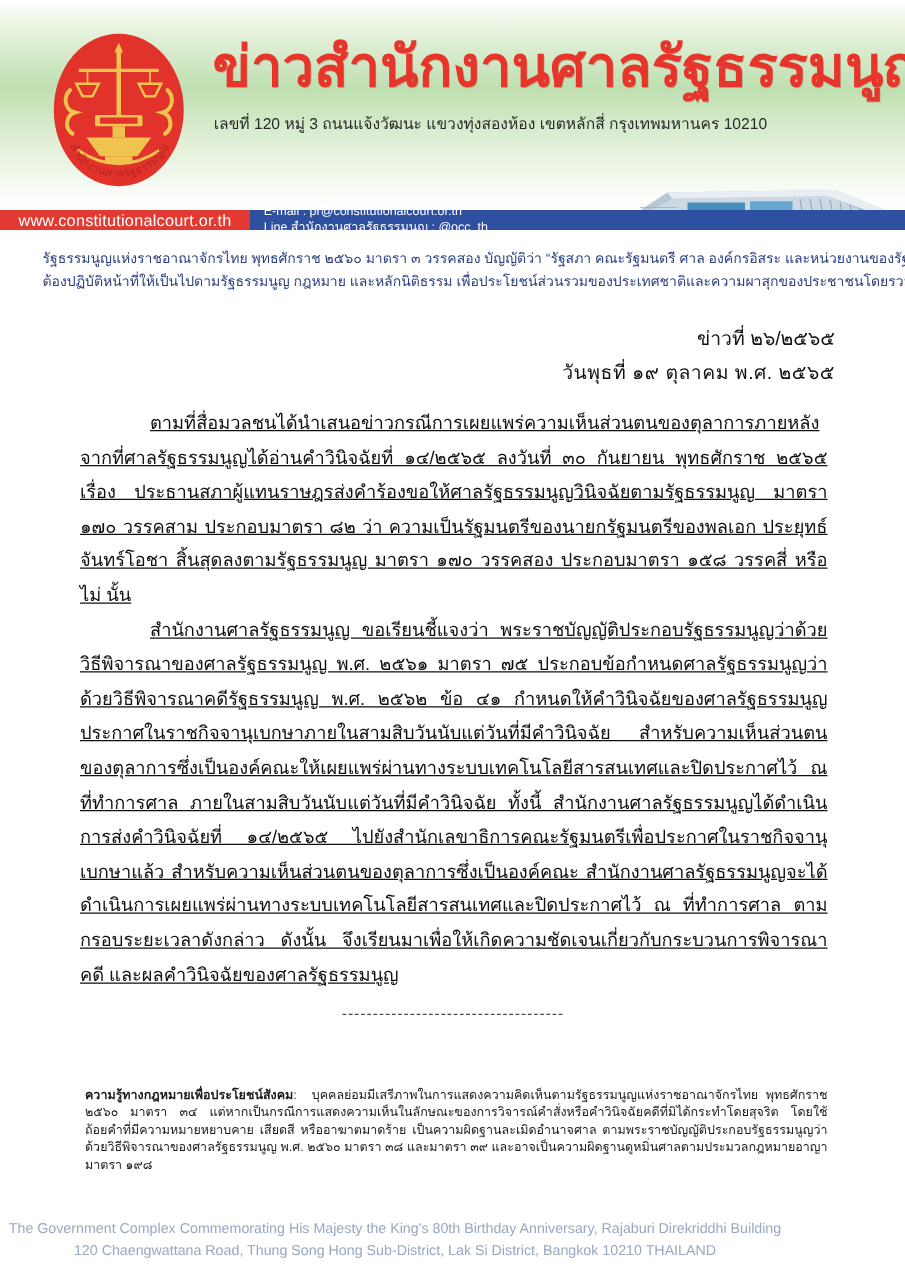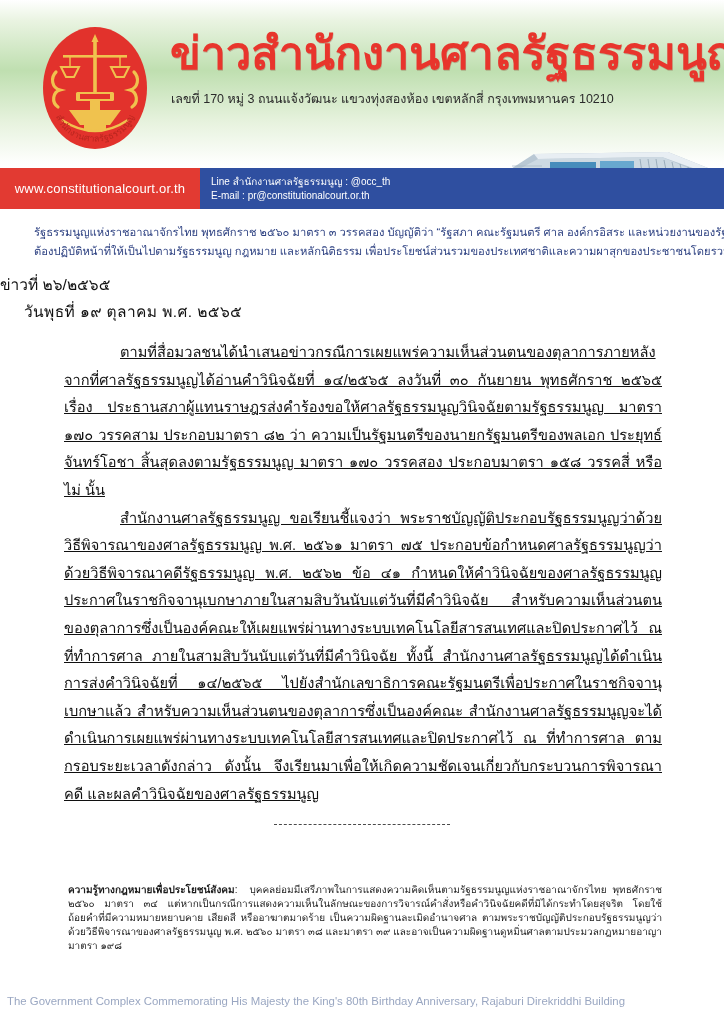--- a/index.html
+++ b/index.html
@@ -63,21 +63,21 @@
     right: 0px;
     top: 142px;
     width: 252px;
     height: 52px;
   }
 
   
   .contactbar {
     position: relative;
     width: 724px;
-    height: 41px;
+    height: 16px;
     display: flex;
     align-items: stretch;
   }
   .contactbar .cb-red {
     width: 200px;
     background: #e23a32;
     color: #ffffff;
     display: flex;
     align-items: center;
     justify-content: center;
@@ -103,22 +103,23 @@
     margin: 14px 26px 0 34px;
     color: #2b3f80;
     font-size: 11.2px;
     line-height: 19px;
     text-align: justify;
   }
   .quote div { white-space: nowrap; }
 
   
   .meta {
-    margin-top: 10px;
+    margin-top: 22px;
     padding-right: 56px;
+    text-align: right;
     color: #111111;
     font-size: 15.5px;
     line-height: 27px;
   }
   .meta .meta-date { letter-spacing: 0.4px; padding-left: 24px; }
 
   
   .body-wrap {
     margin: 14px 62px 0 64px;
     color: #101010;
@@ -199,21 +200,21 @@
       <path d="M 26,100 q 33,22 66,0" fill="none" stroke="#f0c24e" stroke-width="2.4"></path>
       <text font-size="9" fill="#b8261f" font-family="Liberation Sans, sans-serif">
         <textPath href="#arcpath" startOffset="50%" text-anchor="middle">สำนักงานศาลรัฐธรรมนูญ</textPath>
       </text>
     </svg>
   </div>
 
   <div class="masthead-title">ข่าวสำนักงานศาลรัฐธรรมนูญ</div>
 
   <div class="masthead-addr">
-    <div>เลขที่ 170 หมู่ 3 ถนนแจ้งวัฒนะ แขวงทุ่งสองห้อง เขตหลักสี่ กรุงเทพมหานคร 10210</div>
+    <div>เลขที่ 120 หมู่ 3 ถนนแจ้งวัฒนะ แขวงทุ่งสองห้อง เขตหลักสี่ กรุงเทพมหานคร 10210</div>
   </div>
 
   <div class="bldg">
     <svg viewBox="0 0 252 52" width="252" height="52" aria-hidden="true">
       <polygon points="28,34 62,12 196,10 246,30 246,48 30,48" fill="#b9c8d4"></polygon>
       <polygon points="62,12 196,10 246,30 232,30 190,15 66,17" fill="#e8eef3"></polygon>
       <polygon points="66,17 190,15 228,31 226,44 40,44 36,33" fill="#cdd9e2"></polygon>
       <rect x="78" y="20" width="46" height="22" fill="#2f7fb5" opacity="0.85"></rect>
       <rect x="128" y="19" width="34" height="23" fill="#3d93c7" opacity="0.7"></rect>
       <g stroke="#7f94a6" stroke-width="0.8" opacity="0.8">
@@ -233,22 +234,22 @@
       <ellipse cx="58" cy="44" rx="12" ry="6" fill="#6fa463"></ellipse>
       <ellipse cx="148" cy="42" rx="14" ry="7" fill="#5d9a55"></ellipse>
       <ellipse cx="166" cy="45" rx="9" ry="5" fill="#6fa463"></ellipse>
     </svg>
   </div>
 </div>
 
 <div class="contactbar">
   <div class="cb-red">www.constitutionalcourt.or.th</div>
   <div class="cb-blue">
+    <span class="cb-line">E-mail : pr@constitutionalcourt.or.th</span>
     <span class="cb-line">Line สำนักงานศาลรัฐธรรมนูญ : @occ_th</span>
-    <span class="cb-line">E-mail : pr@constitutionalcourt.or.th</span>
   </div>
 </div>
 
 <div class="quote">
   <div>รัฐธรรมนูญแห่งราชอาณาจักรไทย พุทธศักราช ๒๕๖๐ มาตรา ๓ วรรคสอง บัญญัติว่า “รัฐสภา คณะรัฐมนตรี ศาล องค์กรอิสระ และหน่วยงานของรัฐ</div>
   <div>ต้องปฏิบัติหน้าที่ให้เป็นไปตามรัฐธรรมนูญ กฎหมาย และหลักนิติธรรม เพื่อประโยชน์ส่วนรวมของประเทศชาติและความผาสุกของประชาชนโดยรวม”</div>
 </div>
 
 <div class="meta">
   <div>ข่าวที่ ๒๖/๒๕๖๕</div>
@@ -261,13 +262,14 @@
 </div>
 
 <div class="divider"></div>
 
 <div class="legal">
   <b>ความรู้ทางกฎหมายเพื่อประโยชน์สังคม</b><span>:</span>&nbsp;&nbsp;<span>บุคคลย่อมมีเสรีภาพในการแสดงความคิดเห็นตามรัฐธรรมนูญแห่งราชอาณาจักรไทย พุทธศักราช ๒๕๖๐ มาตรา ๓๔ แต่หากเป็นกรณีการแสดงความเห็นในลักษณะของการวิจารณ์คำสั่งหรือคำวินิจฉัยคดีที่มิได้กระทำโดยสุจริต โดยใช้ถ้อยคำที่มีความหมายหยาบคาย เสียดสี หรืออาฆาตมาดร้าย เป็นความผิดฐานละเมิดอำนาจศาล ตามพระราชบัญญัติประกอบรัฐธรรมนูญว่าด้วยวิธีพิจารณาของศาลรัฐธรรมนูญ พ.ศ. ๒๕๖๐ มาตรา ๓๘ และมาตรา ๓๙ และอาจเป็นความผิดฐานดูหมิ่นศาลตามประมวลกฎหมายอาญา มาตรา ๑๙๘</span>
 </div>
 
 <div class="footer">
   <div>The Government Complex Commemorating His Majesty the King's 80th Birthday Anniversary, Rajaburi Direkriddhi Building</div>
+  <div>120 Chaengwattana Road, Thung Song Hong Sub-District, Lak Si District, Bangkok 10210 THAILAND</div>
 </div>
 
 </body></html>

